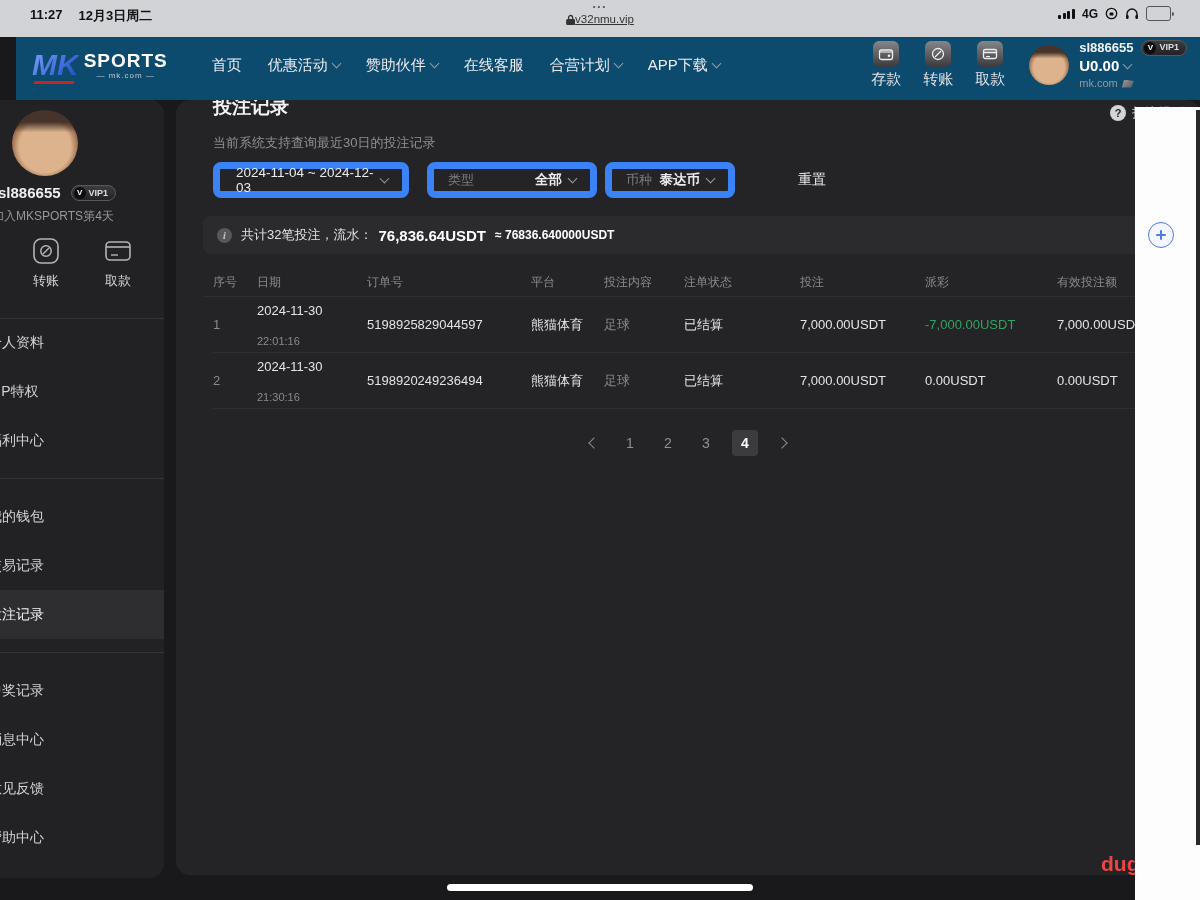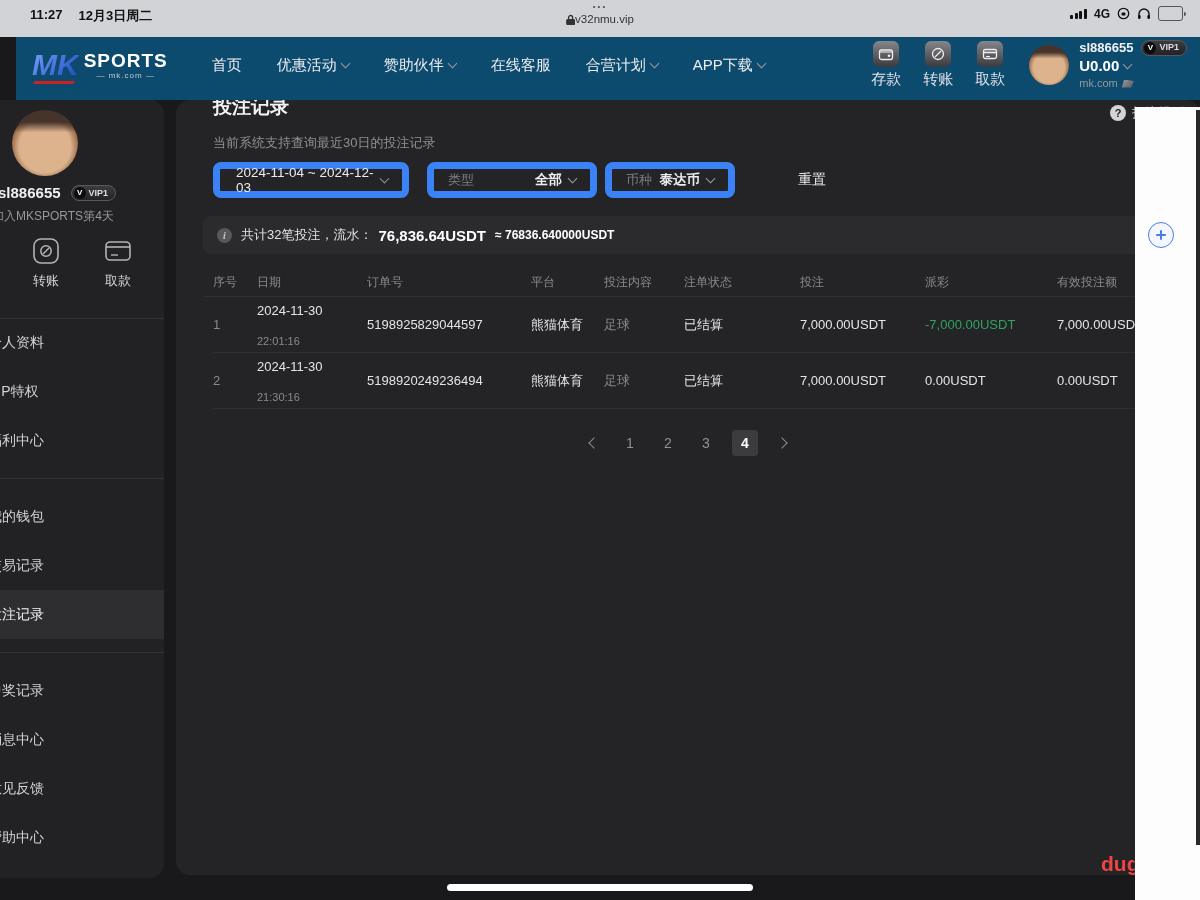--- a/index.html
+++ b/index.html
@@ -2,40 +2,40 @@
 <html><head>
 <meta charset="utf-8">
 <style>
   html,body{margin:0;padding:0;}
   body{width:1200px;height:900px;position:relative;overflow:hidden;background:#19191b;
        font-family:"Liberation Sans","DejaVu Sans",sans-serif;-webkit-font-smoothing:antialiased;}
   
   .statusbar{position:absolute;top:0;left:0;width:1200px;height:37px;background:#d2d3d7;color:#111;z-index:20;}
   .sb-left{position:absolute;left:30px;top:7px;font-size:13px;font-weight:700;display:flex;gap:16px;}
   .sb-dots{position:absolute;left:50%;top:2px;transform:translateX(-50%);font-size:8px;letter-spacing:2px;color:#555;}
-  .sb-url{position:absolute;left:50%;top:13px;transform:translateX(-50%);font-size:11.5px;color:#333;display:flex;align-items:center;}
-  .sb-right{position:absolute;right:14px;top:6px;display:flex;align-items:center;gap:7px;}
+  .sb-url{position:absolute;left:50%;top:13px;transform:translateX(-50%);font-size:11.5px;color:#333;display:flex;align-items:center;text-decoration:underline;}
+  .sb-right{position:absolute;right:26px;top:6px;display:flex;align-items:center;gap:7px;}
   .sb-net{font-size:12px;font-weight:700;}
   .bars{display:flex;align-items:flex-end;gap:1.5px;height:10px;}
   .bars i{display:block;width:3px;background:#111;border-radius:1px;}
   .battery{display:flex;align-items:center;gap:1px;}
   .batt-body{width:21px;height:11px;border:1.5px solid #55555a;border-radius:3px;padding:1px;}
   .batt-fill{width:13px;height:100%;background:#111;border-radius:1px;}
   .batt-tip{width:2px;height:4px;background:#55555a;border-radius:0 2px 2px 0;}
   
   .navbar{position:absolute;top:30px;left:16px;width:1200px;height:70px;background:#0c4a6e;z-index:15;
           display:flex;align-items:center;}
   .logo{display:flex;align-items:center;gap:5px;margin-left:16px;}
   .logo-mk{font-style:italic;font-weight:800;font-size:30px;line-height:1;
            background:linear-gradient(135deg,#7aa4ff 0%,#2d57c8 80%);-webkit-background-clip:text;background-clip:text;color:transparent;position:relative;}
   .logo-mk::after{content:"";position:absolute;left:2px;bottom:-4px;width:40px;height:3px;background:#c22;transform:skewX(-30deg);}
   .logo-right{display:flex;flex-direction:column;align-items:center;line-height:1;}
   .logo-sports{font-weight:800;font-size:19px;color:#fff;letter-spacing:1px;}
   .logo-domain{font-size:8px;color:#c8c8cc;letter-spacing:1px;margin-top:2px;}
-  .nav-menu{display:flex;gap:35px;margin-left:44px;color:#ededf0;font-size:15px;}
+  .nav-menu{display:flex;gap:26px;margin-left:44px;color:#ededf0;font-size:15px;}
   .nav-item{display:flex;align-items:center;gap:5px;cursor:pointer;white-space:nowrap;}
   .chev{display:inline-block;width:6px;height:6px;border-right:1.5px solid #9a9a9e;border-bottom:1.5px solid #9a9a9e;transform:rotate(45deg);margin-top:-3px;}
   .nav-actions{margin-left:auto;display:flex;gap:6px;}
   .nav-action{width:46px;text-align:center;color:#e2e2e6;font-size:15px;cursor:pointer;}
   .na-icon{width:26px;height:26px;margin:0 auto 3px;border-radius:6px;background:linear-gradient(180deg,#85858a,#3a3a3e);display:flex;align-items:center;justify-content:center;}
   .avatar{border-radius:50%;background:
       linear-gradient(180deg,#46332a 0%,#46332a 18%,rgba(0,0,0,0) 34%),
       radial-gradient(circle at 50% 56%,#dcb38c 0%,#dcb38c 52%,#9a6a4a 68%,#33241c 70%);
       background-color:#333;}
   .nav-avatar{width:40px;height:40px;margin-left:16px;}

